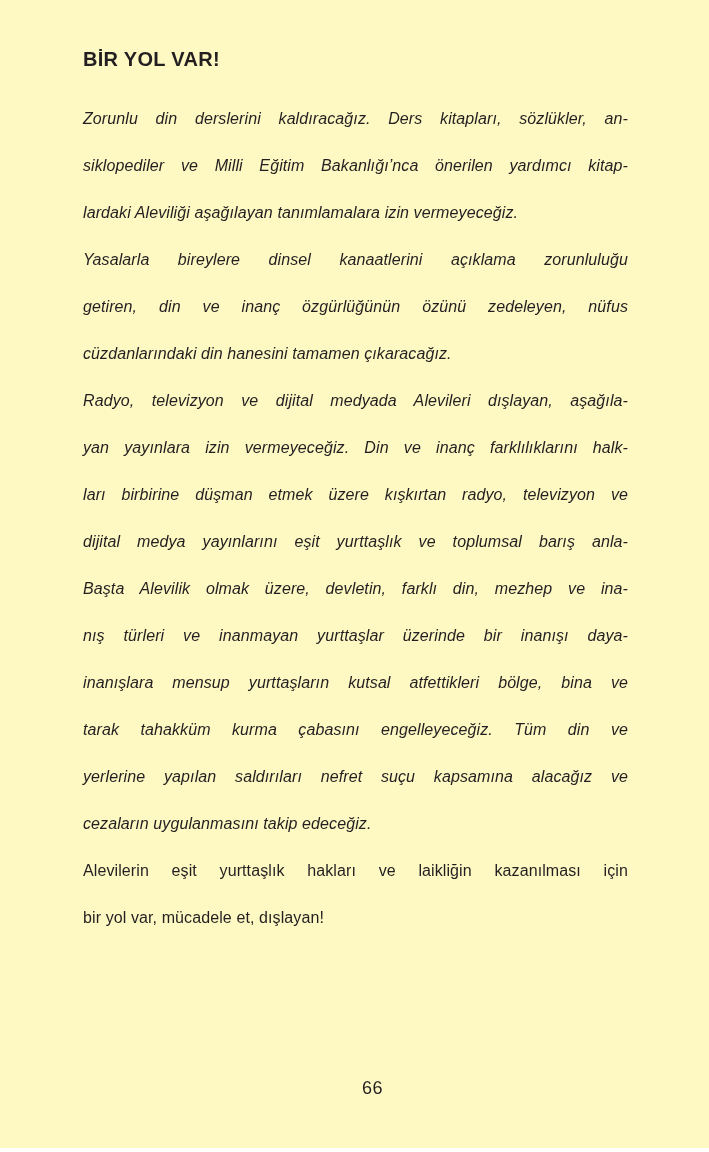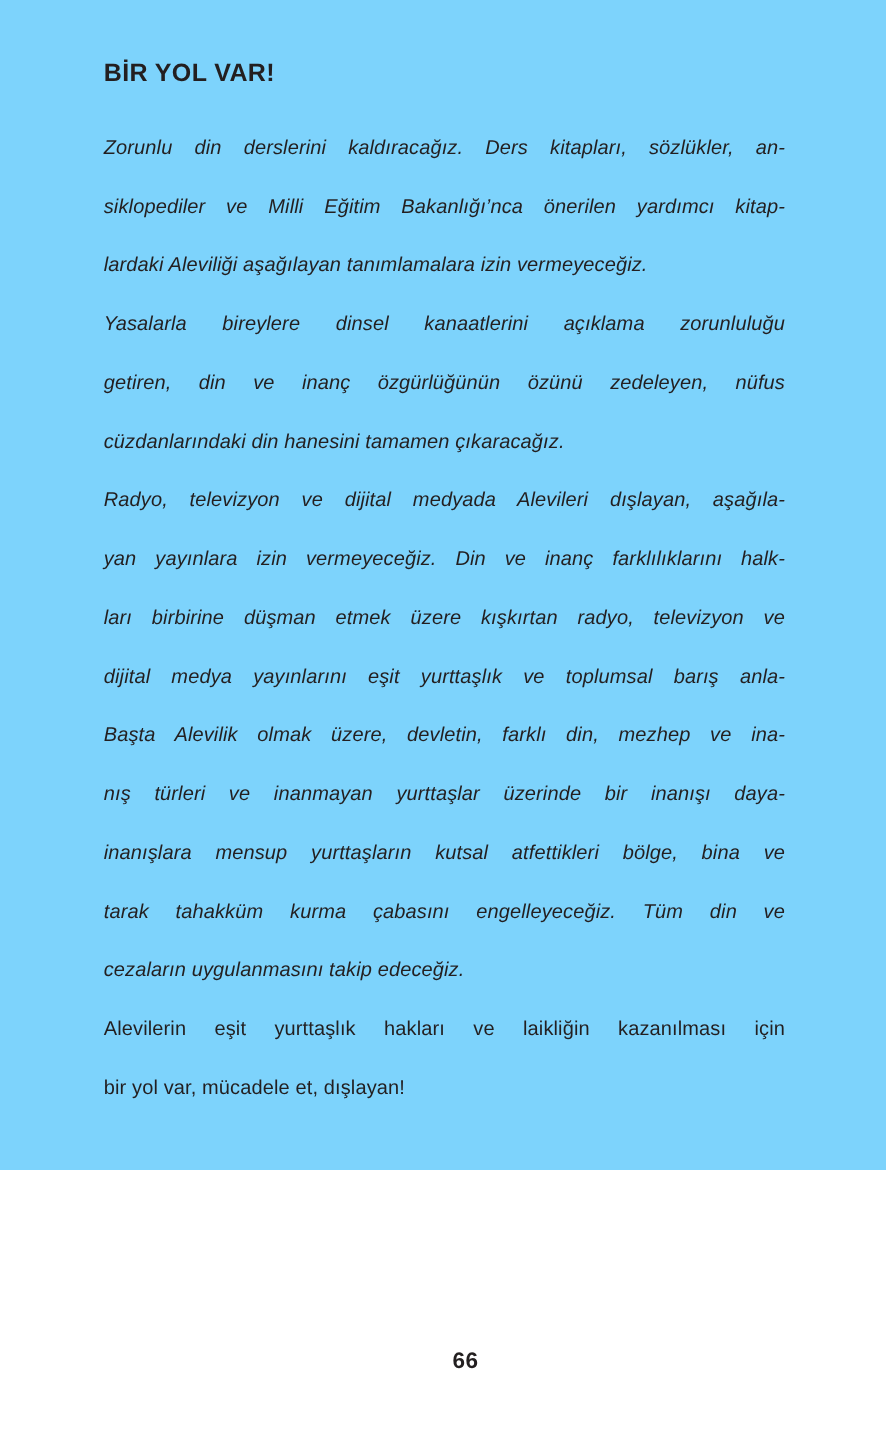--- a/index.html
+++ b/index.html
@@ -10,22 +10,22 @@
     width: 709px;
     height: 1152px;
     background: #ffffff;
     font-family: "Liberation Sans", sans-serif;
     color: #231f20;
     overflow: hidden;
   }
   .page {
     position: relative;
     width: 709px;
-    height: 936px;
-    background: #7dd3fc;
+    height: 1148px;
+    background: #fef9c3;
   }
   .content {
     position: absolute;
     left: 83px;
     right: 81px;
     top: 48px;
   }
   .page-title {
     font-size: 20px;
     font-weight: 700;
@@ -59,21 +59,21 @@
   }
   .footer {
     position: absolute;
     left: 0;
     right: 0;
     top: 1078px;
     text-align: center;
   }
   .page-number {
     font-size: 18px;
-    font-weight: 700;
+    font-weight: 400;
     color: #231f20;
     letter-spacing: 0.5px;
     margin-left: 36px;
   }
 </style>
 </head>
 <body style="color: rgb(35, 31, 32); background: rgb(255, 255, 255);">
 
 <div class="page">
   <div class="content">
@@ -93,20 +93,21 @@
           <div class="line">Radyo, televizyon ve dijital medyada Alevileri dışlayan, aşağıla-</div>
           <div class="line">yan yayınlara izin vermeyeceğiz. Din ve inanç farklılıklarını halk-</div>
           <div class="line">ları birbirine düşman etmek üzere kışkırtan radyo, televizyon ve</div>
           <div class="line">dijital medya yayınlarını eşit yurttaşlık ve toplumsal barış anla-</div>
         </div>
         <div class="para italic">
           <div class="line">Başta Alevilik olmak üzere, devletin, farklı din, mezhep ve ina-</div>
           <div class="line">nış türleri ve inanmayan yurttaşlar üzerinde bir inanışı daya-</div>
           <div class="line">inanışlara mensup yurttaşların kutsal atfettikleri bölge, bina ve</div>
           <div class="line">tarak tahakküm kurma çabasını engelleyeceğiz. Tüm din ve</div>
+          <div class="line">yerlerine yapılan saldırıları nefret suçu kapsamına alacağız ve</div>
           <div class="line last">cezaların uygulanmasını takip edeceğiz.</div>
         </div>
         <div class="para bold">
           <div class="line">Alevilerin eşit yurttaşlık hakları ve laikliğin kazanılması için</div>
           <div class="line last">bir yol var, mücadele et, dışlayan!</div>
         </div>
       </div>
   </div>
   <div class="footer">
     <span class="page-number">66</span>

